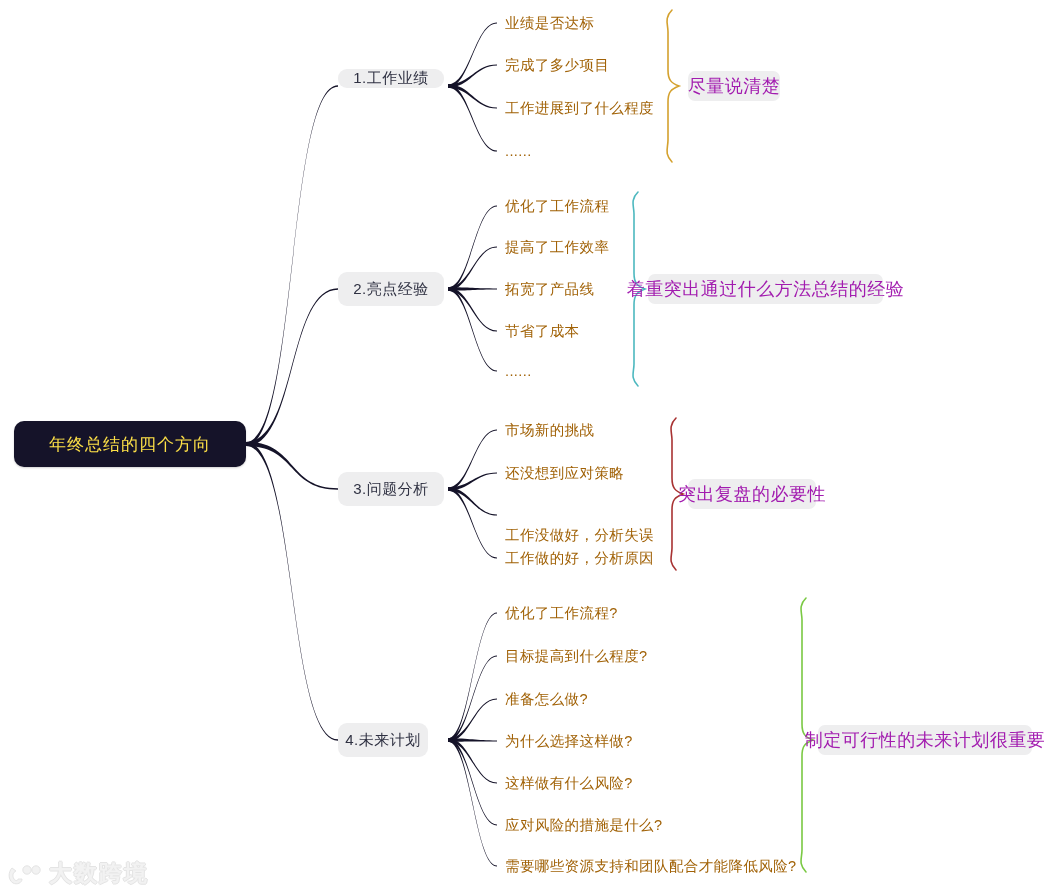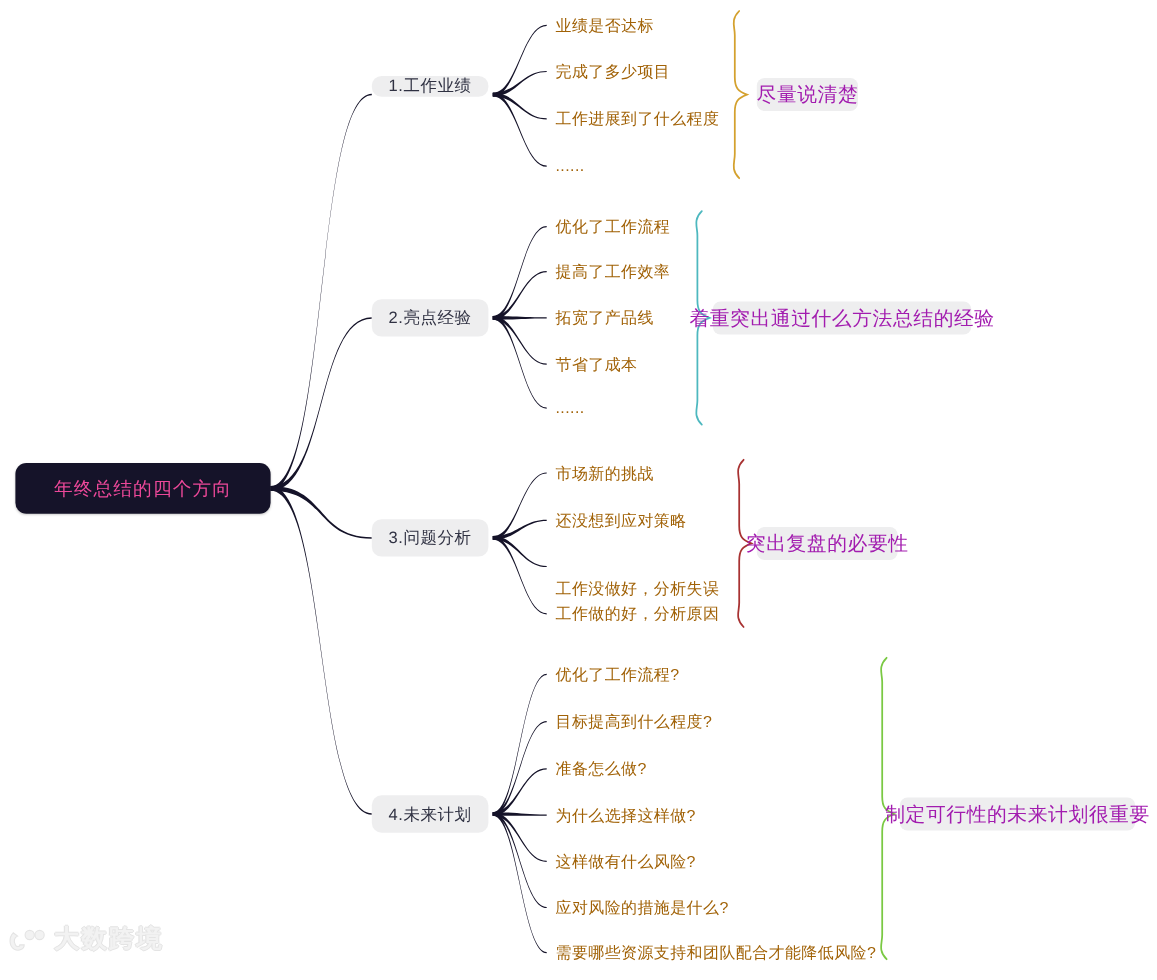--- a/index.html
+++ b/index.html
@@ -70,21 +70,21 @@
     border-radius: 7px;
     font-size: 18px;
     letter-spacing: 0.5px;
     padding: 0 11px;
     height: 30px;
   }
   
   #watermark {
     position: absolute;
     left: 8px;
-    bottom: 22px;
+    bottom: 2px;
     display: flex;
     align-items: center;
     gap: 7px;
     opacity: 1;
     pointer-events: none;
   }
   #watermark .wm-text {
     font-size: 23px;
     font-weight: bold;
     color: #f2f2f2;
@@ -123,21 +123,21 @@
       <path d="M 448 738.3 C 470.05 738.3 474.95 612.45 497 612.45 L 497 613.55 C 474.95 613.55 470.05 741.7 448 741.7 Z" fill="#151329"></path>
       <path d="M 448 738.3 C 470.05 738.3 474.95 655.45 497 655.45 L 497 656.55 C 474.95 656.55 470.05 741.7 448 741.7 Z" fill="#151329"></path>
       <path d="M 448 738.3 C 470.05 738.3 474.95 698.45 497 698.45 L 497 699.55 C 474.95 699.55 470.05 741.7 448 741.7 Z" fill="#151329"></path>
       <path d="M 448 738.3 C 470.05 738.3 474.95 740.45 497 740.45 L 497 741.55 C 474.95 741.55 470.05 741.7 448 741.7 Z" fill="#151329"></path>
       <path d="M 448 738.3 C 470.05 738.3 474.95 782.45 497 782.45 L 497 783.55 C 474.95 783.55 470.05 741.7 448 741.7 Z" fill="#151329"></path>
       <path d="M 448 738.3 C 470.05 738.3 474.95 824.45 497 824.45 L 497 825.55 C 474.95 825.55 470.05 741.7 448 741.7 Z" fill="#151329"></path>
       <path d="M 448 738.3 C 470.05 738.3 474.95 865.45 497 865.45 L 497 866.55 C 474.95 866.55 470.05 741.7 448 741.7 Z" fill="#151329"></path>
       <path d="M 806 598 C 798 606 802 612 802 620 L 802 724 C 802 734 805 737 813 740 C 805 743 802 746 802 756 L 802 850 C 802 858 798 864 806 872" fill="none" stroke="#7ac943" stroke-width="1.6" stroke-linecap="round"></path>
     </svg>
 
-  <div class="node root-node" id="root-node" style="left: 14px; top: 421px; width: 232px; height: 46px; background: rgb(21, 19, 41); color: #ec4899;">
+  <div class="node root-node" id="root-node" style="left: 14px; top: 421px; width: 232px; height: 46px; background: rgb(21, 19, 41); color: #fde047;">
     <span>年终总结的四个方向</span>
   </div>
 
   <div id="nodes-layer">
       <div class="node branch-node" style="left: 338px; top: 69px; width: 106px; height: 19px;">
         <span>1.工作业绩</span>
       </div>
       <div class="node leaf-node" style="left: 505px; top: 12px; height: 22px; justify-content: flex-start;">
         <span>业绩是否达标</span>
       </div>
@@ -185,21 +185,21 @@
       </div>
       <div class="node leaf-node" style="left: 505px; top: 524px; height: 22px; justify-content: flex-end;">
         <span>工作没做好，分析失误</span>
       </div>
       <div class="node leaf-node" style="left: 505px; top: 547px; height: 22px; justify-content: flex-start;">
         <span>工作做的好，分析原因</span>
       </div>
       <div class="node note-node" style="left: 688px; top: 479px; width: 128px; height: 30px;">
         <span>突出复盘的必要性</span>
       </div>
-      <div class="node branch-node" style="left: 338px; top: 723px; width: 106px; height: 34px;">
+      <div class="node branch-node" style="left: 338px; top: 723px; width: 90px; height: 34px;">
         <span>4.未来计划</span>
       </div>
       <div class="node leaf-node" style="left: 505px; top: 602px; height: 22px; justify-content: flex-start;">
         <span>优化了工作流程?</span>
       </div>
       <div class="node leaf-node" style="left: 505px; top: 645px; height: 22px; justify-content: flex-start;">
         <span>目标提高到什么程度?</span>
       </div>
       <div class="node leaf-node" style="left: 505px; top: 688px; height: 22px; justify-content: flex-start;">
         <span>准备怎么做?</span>

